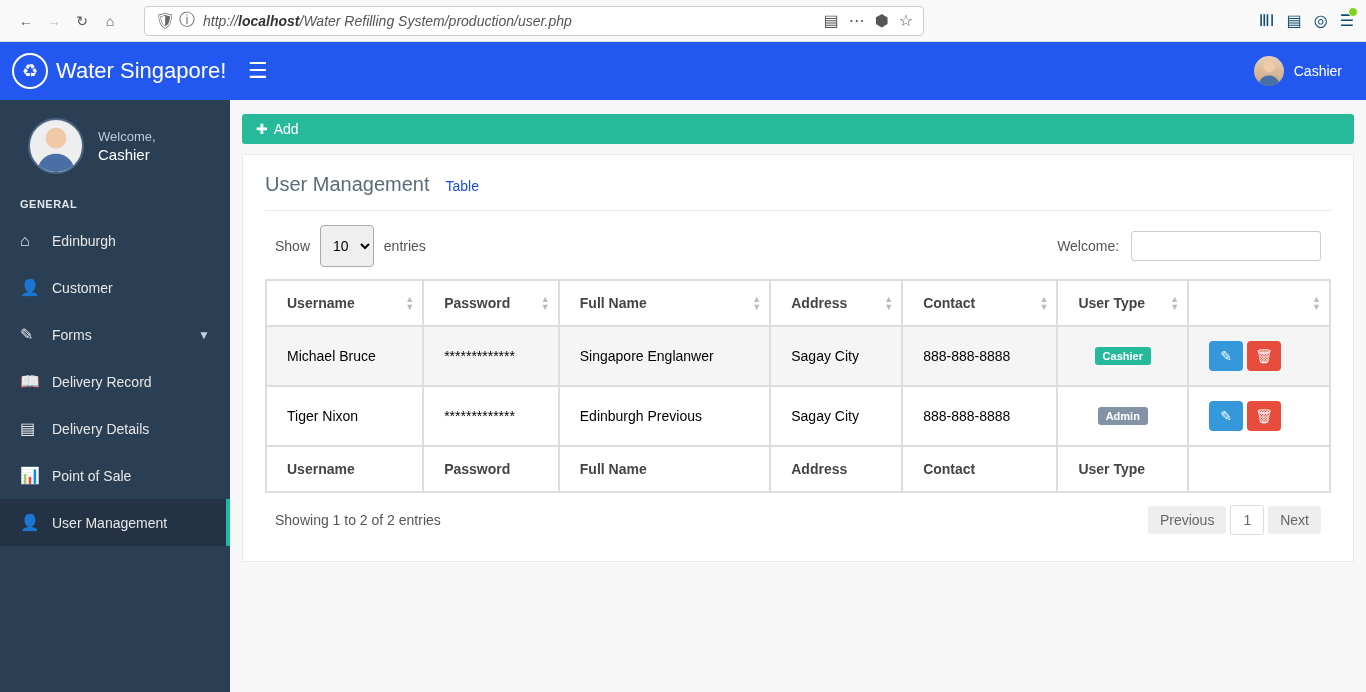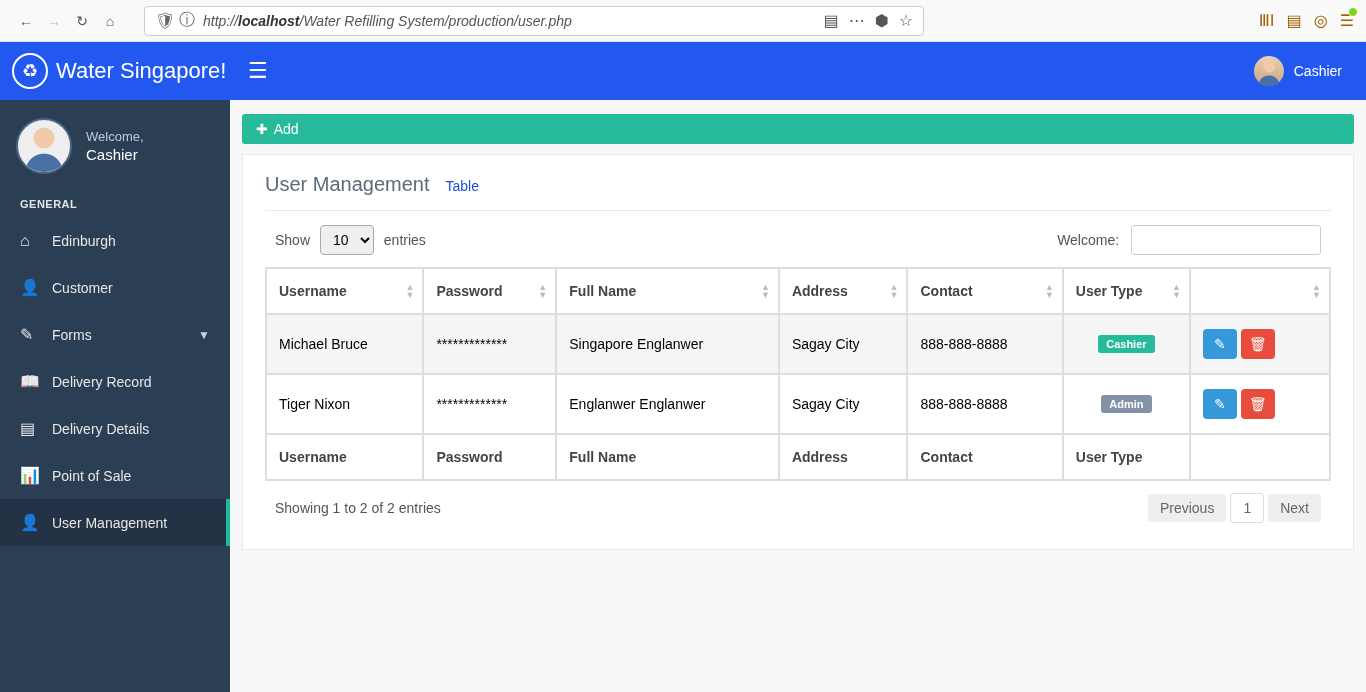--- a/index.html
+++ b/index.html
@@ -7,63 +7,63 @@
 
 
 .browser-chrome { height:42px; background:#f9f9fa; display:flex; align-items:center; padding:0 12px; border-bottom:1px solid #e0e0e0; }
 .browser-chrome .nav-btn { width:28px; height:28px; display:flex; align-items:center; justify-content:center; color:#555; cursor:pointer; font-size:14px;}
 .browser-chrome .nav-btn.disabled { color:#bbb; }
 .urlbar { flex:1; margin:0 12px 0 20px; height:30px; background:#fff; border:1px solid #ccc; border-radius:4px; display:flex; align-items:center; padding:0 10px; max-width:780px; position:relative; }
 .urlbar .sec-ico { width:18px; margin-right:6px; color:#666; }
 .urlbar .url-text { font-size:14px; color:#555;font-style:italic; }
 .urlbar .url-text b { font-weight:600; color:#333;}
 .right-icons { display:flex; align-items:center; gap:12px; margin-left:auto; }
-.right-icons span { color:#a16207; font-size:16px; }
+.right-icons span { color:#0c4a6e; font-size:16px; }
 .star-badge { position:relative; }
 .star-badge .badge-dot { position:absolute; top:-4px; right:-4px; width:10px; height:10px; background:#7ed321; border-radius:50%; border:1px solid #fff;}
 .urlbar .url-end-icons { margin-left:auto; display:flex; align-items:center; gap:10px; color:#555; }
 
 
 .app-header { height:58px; background:#2358f0; display:flex; align-items:center; color:#fff; position:relative; }
 .brand-area { width:230px; display:flex; align-items:center; padding-left:12px; height:100%; }
 .brand-logo { width:36px; height:36px; border:2px solid #fff; border-radius:50%; display:flex; align-items:center; justify-content:center; margin-right:8px; font-size:18px;}
 .brand-title { font-size:22px; font-weight:400; white-space:nowrap;}
 .menu-toggle { font-size:22px; margin-left:18px; cursor:pointer;}
 .topbar-right { margin-left:auto; display:flex; align-items:center; gap:10px; padding-right:24px;}
 .avatar-sm { width:30px; height:30px; border-radius:50%; background:linear-gradient(#e8d1b8,#c8a47f); display:flex; align-items:center; justify-content:center; overflow:hidden;}
 .avatar-svg { width:100%; height:100%; }
 .user-label { font-size:14px; }
 
 .app-body { display:flex; height:650px; }
 
 
 .sidebar { width:230px; background:#2a3f54; color:#e7e7e7; flex-shrink:0; height:100%; overflow:hidden;}
-.profile { display:flex; align-items:center; padding:18px 16px 14px 16px; gap:14px;}
+.profile { display:flex; align-items:center; padding:18px 16px 14px 28px; gap:14px;}
 .avatar-lg { width:56px; height:56px; border-radius:50%; border:2px solid #4b6584; overflow:hidden; background:#eee; display:flex; align-items:center; justify-content:center;}
 .welcome { font-size:13px; color:#bcc9d6;}
 .welcome-name { font-size:15px; color:#fff; margin-top:2px;}
 .section-label { font-size:11px; font-weight:700; color:#e1e6eb; padding:10px 32px 8px 20px; letter-spacing:0.5px;}
 .nav-item { display:flex; align-items:center; padding:14px 20px; font-size:14px; color:#e7e7e7; cursor:pointer; position:relative;}
 .nav-item .nav-icon { width:24px; font-size:16px; margin-right:8px; color:#e7e7e7;}
 .nav-item .chev { margin-left:auto; font-size:12px; color:#c6d1dc;}
 .nav-item.active { background:#233345; }
 .nav-item.active::after { content:""; position:absolute; right:0; top:0; bottom:0; width:4px; background:#1abb9c;}
 
 
 .main { flex:1; padding:10px 12px 0 12px; background:#f7f7f7; display:flex; flex-direction:column; overflow:hidden;}
 .btn-add { background:#26b99a; color:#fff; border:none; border-radius:3px; padding:7px 14px; font-size:14px; cursor:pointer; display:inline-flex; align-items:center; gap:6px; margin:4px 0 10px 0; font-weight:500;}
 .panel { background:#fff; border:1px solid #e6e9ed; padding:18px 22px; flex:0 0 auto;}
 .panel-title-row { display:flex; align-items:baseline; gap:16px; border-bottom:1px solid #e6e9ed; padding-bottom:14px; margin-bottom:14px;}
 .panel-title { font-size:20px; font-weight:400; color:#5a6b7a;}
 .panel-sub { font-size:14px; color:#1d4ed8;}
 .controls-row { display:flex; align-items:center; justify-content:space-between; font-size:14px; color:#555; margin:8px 10px;}
-.controls-row select { margin:0 6px; padding:4px 8px; border:1px solid #aaa; border-radius:4px; font-size:14px; height:30px;}
+.controls-row select { margin:0 6px; padding:4px 8px; border:1px solid #aaa; border-radius:4px; font-size:14px; height:42px;}
 .search-inp { margin-left:8px; height:30px; width:190px; border:1px solid #ccc; border-radius:3px; padding:0 8px;}
 .datatable { width:100%; border-collapse:separate; border-spacing:0; margin:12px 0; border:1px solid #ddd; font-size:14px;}
-.datatable th, .datatable td { border:1px solid #ddd; padding:14px 12px; text-align:left; vertical-align:middle;}
+.datatable th, .datatable td { border:1px solid #ddd; padding:14px 20px; text-align:left; vertical-align:middle;}
 .datatable thead th { background:#fff; font-weight:700; color:#444; position:relative;}
 .sort-icon { position:absolute; right:8px; top:50%; transform:translateY(-50%); font-size:9px; color:#bbb; line-height:8px;}
 .datatable tbody tr:nth-child(odd) td { background:#f5f5f5;}
 .datatable tfoot th { font-weight:700; color:#444;}
 .badge { font-size:11px; font-weight:700; color:#fff; padding:3px 8px; border-radius:3px; display:inline-block;}
 .badge-green { background:#26b99a;}
 .badge-gray { background:#8492a6;}
 .action-btn { width:34px; height:30px; border:none; border-radius:4px; color:#fff; cursor:pointer; display:inline-flex; align-items:center; justify-content:center; margin-right:4px; font-size:14px;}
 .action-edit { background:#3498db;}
 .action-del { background:#e74c3c;}
@@ -214,21 +214,21 @@
               <td>*************</td>
               <td>Singapore Englanwer</td>
               <td>Sagay City</td>
               <td>888-888-8888</td>
               <td style="text-align:center"><span class="badge badge-green">Cashier</span></td>
               <td><button class="action-btn action-edit">✎</button><button class="action-btn action-del">🗑</button></td>
             </tr>
             <tr>
               <td>Tiger Nixon</td>
               <td>*************</td>
-              <td>Englanwer Englanwer</td>
+              <td>Edinburgh Previous</td>
               <td>Sagay City</td>
               <td>888-888-8888</td>
               <td style="text-align:center"><span class="badge badge-gray">Admin</span></td>
               <td><button class="action-btn action-edit">✎</button><button class="action-btn action-del">🗑</button></td>
             </tr>
           </tbody>
         <tfoot>
           <tr>
             <th>Username</th>
             <th>Password</th>

